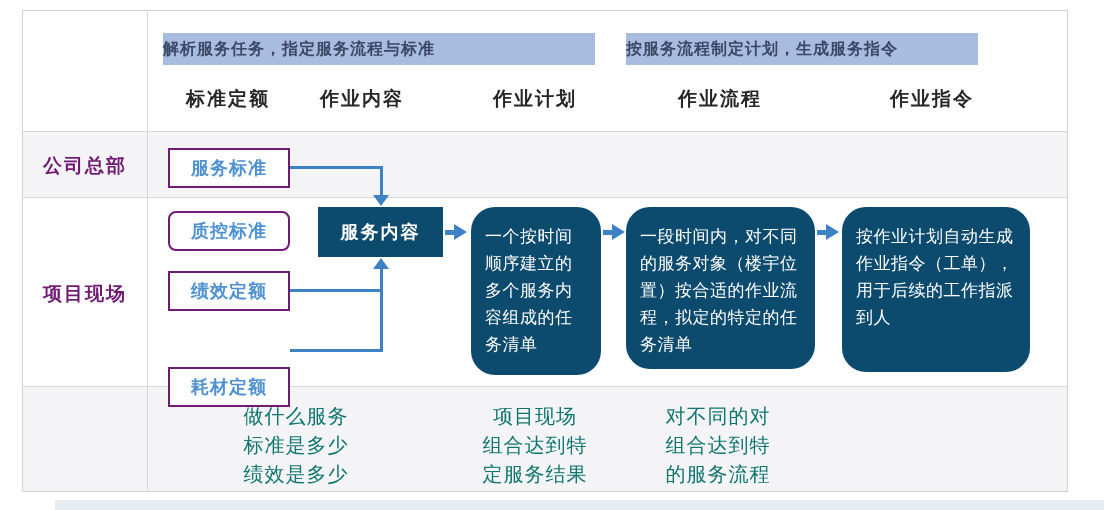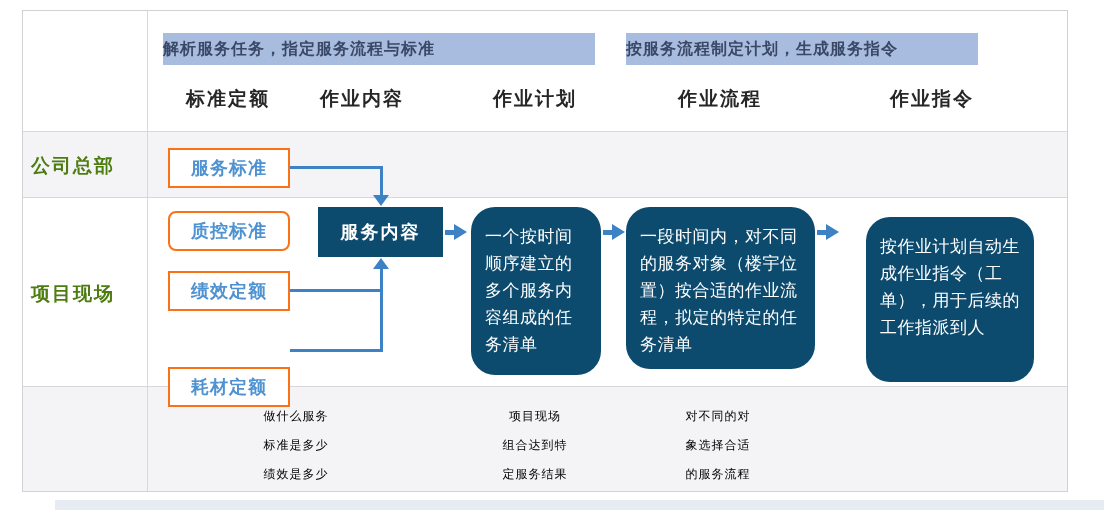--- a/index.html
+++ b/index.html
@@ -17,51 +17,51 @@
   .vline{position:absolute;left:147px;top:10px;width:1px;height:481px;background:#d8d8da;}
   .strip{position:absolute;left:55px;top:500px;width:1049px;height:10px;background:#e7ecf3;}
   
   .bar{position:absolute;top:33px;height:32px;line-height:32px;background:#a8bcdf;color:#3a4866;
        font-size:16px;font-weight:600;text-align:left;letter-spacing:1px;}
   .bar1{left:163px;width:432px;}
   .bar2{left:626px;width:352px;}
   
   .colhead{position:absolute;top:86px;width:140px;text-align:center;font-size:19px;font-weight:bold;color:#262626;letter-spacing:2px;}
   .ch1{left:158px;} .ch2{left:292px;} .ch3{left:465px;} .ch4{left:650px;} .ch5{left:862px;}
-  .rowlabel{position:absolute;left:18px;width:110px;text-align:center;font-size:19px;font-weight:bold;color:#4d7c0f;letter-spacing:2px;}
+  .rowlabel{position:absolute;left:30px;width:110px;text-align:center;font-size:19px;font-weight:bold;color:#701a75;letter-spacing:2px;}
   .rl1{top:153px;} .rl2{top:281px;}
   
   .obox{position:absolute;left:168px;width:118px;height:36px;line-height:36px;background:#fff;
-        border:2px solid #f97316;color:#4f92d2;font-size:18px;font-weight:bold;text-align:center;letter-spacing:1px;}
+        border:2px solid #701a75;color:#4f92d2;font-size:18px;font-weight:bold;text-align:center;letter-spacing:1px;}
   .ob1{top:148px;} .ob2{top:211px;border-radius:8px;} .ob3{top:271px;} .ob4{top:331px;margin-top:36px;}
   
   .sbox{position:absolute;background:#0c4a6e;color:#ffffff;}
   .sbox-sc{left:318px;top:207px;width:125px;height:50px;display:flex;align-items:center;justify-content:center;
            font-size:18px;font-weight:bold;letter-spacing:2px;}
   .sbox-big{font-size:17px;line-height:27px;letter-spacing:0.5px;padding:16px 14px;box-sizing:border-box;border-radius:24px;}
   .sb-a{left:471px;top:207px;width:130px;height:168px;}
   .sb-b{left:626px;top:207px;width:189px;height:162px;}
-  .sb-c{left:842px;top:217px;width:168px;height:165px;margin-left:24px;}
+  .sb-c{left:842px;top:207px;width:188px;height:165px;}
   
   .cl{position:absolute;background:#3d82c4;}
   .c-h1{left:290px;top:166px;width:92px;height:3px;}
   .c-v1{left:380px;top:166px;width:3px;height:30px;}
   .c-h2{left:290px;top:289px;width:92px;height:3px;}
   .c-h3{left:290px;top:349px;width:92px;height:3px;}
   .c-v2{left:380px;top:269px;width:3px;height:83px;}
   .tri{position:absolute;width:0;height:0;}
   .tri-down{left:373px;top:195px;border-left:8px solid transparent;border-right:8px solid transparent;border-top:11px solid #3d82c4;}
   .tri-up{left:373px;top:258px;border-left:8px solid transparent;border-right:8px solid transparent;border-bottom:11px solid #3d82c4;}
   .stem{position:absolute;top:230px;height:5px;background:#3d82c4;}
   .st1{left:445px;width:9px;} .st2{left:603px;width:9px;} .st3{left:817px;width:9px;}
   .tri-right{top:224px;border-top:8px solid transparent;border-bottom:8px solid transparent;border-left:13px solid #3d82c4;}
   .tr1{left:454px;} .tr2{left:612px;} .tr3{left:826px;}
   
-  .foot{position:absolute;top:402px;width:150px;text-align:center;font-size:12px;line-height:29px;
-        color:#000000;white-space:pre-line;letter-spacing:1px;}
+  .foot{position:absolute;top:402px;width:150px;text-align:center;font-size:20px;line-height:29px;
+        color:#0f766e;white-space:pre-line;letter-spacing:1px;}
   .f1{left:221px;} .f2{left:460px;} .f3{left:643px;} .f4{left:856px;}
 </style>
 </head>
 <body>
 
 <div class="stage">
 
   <div class="frame"></div>
   <div class="tint tint-hq"></div>
   <div class="tint tint-foot"></div>
@@ -108,16 +108,16 @@
   <div class="stem st3"></div>
   <div class="tri tri-right tr3"></div>
 
   <div class="foot f1">做什么服务
 标准是多少
 绩效是多少</div>
   <div class="foot f2">项目现场
 组合达到特
 定服务结果</div>
   <div class="foot f3">对不同的对
-象选择合适
+组合达到特
 的服务流程</div>
 
 </div>
 
 </body></html>

